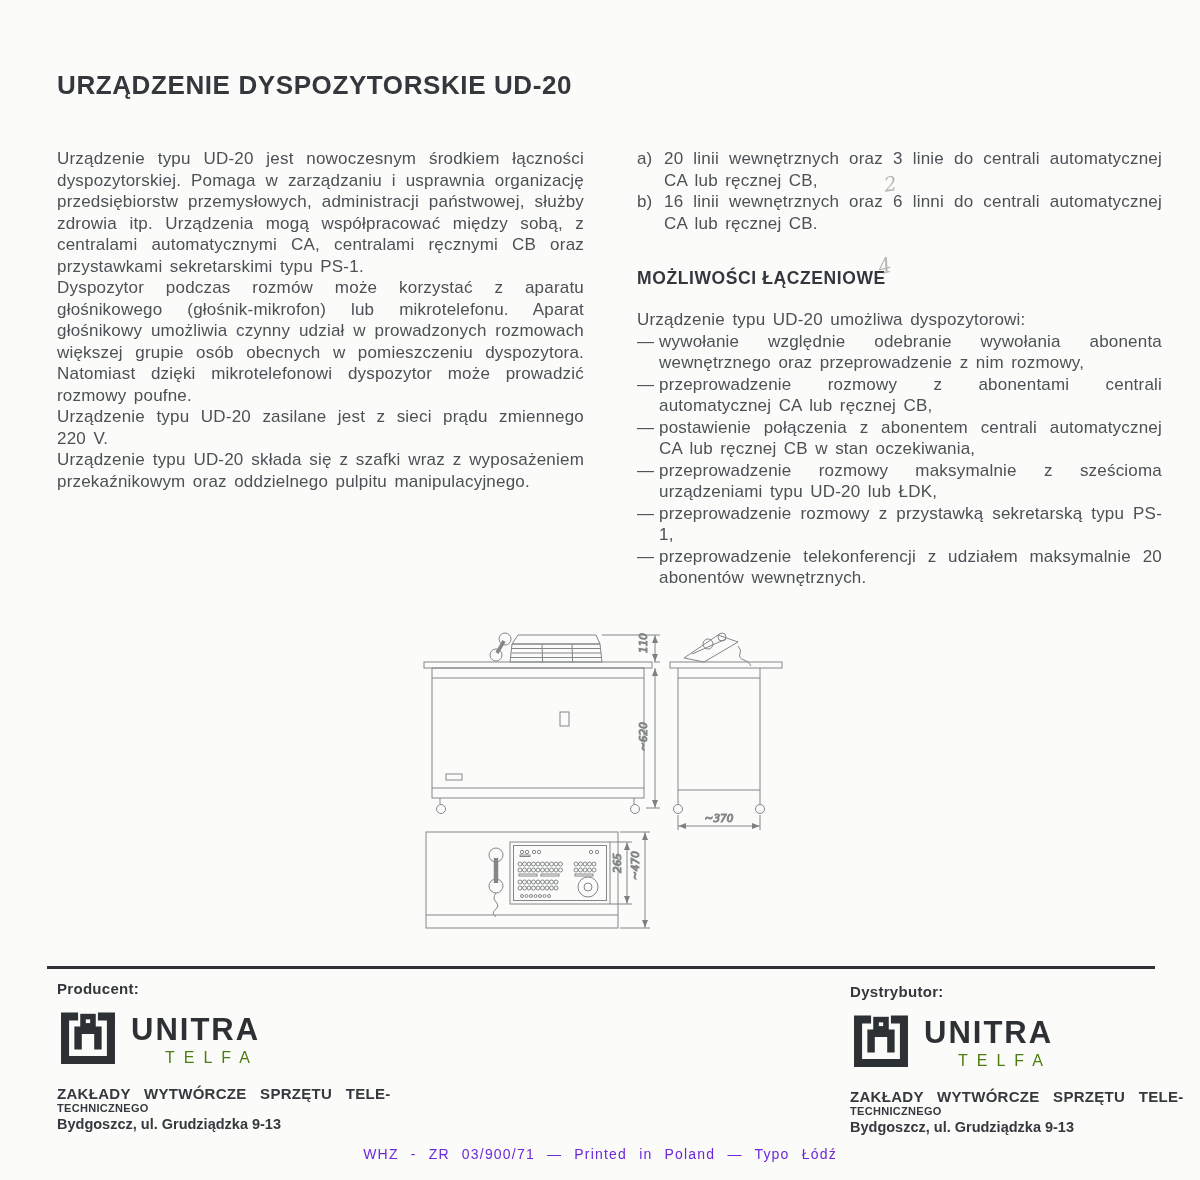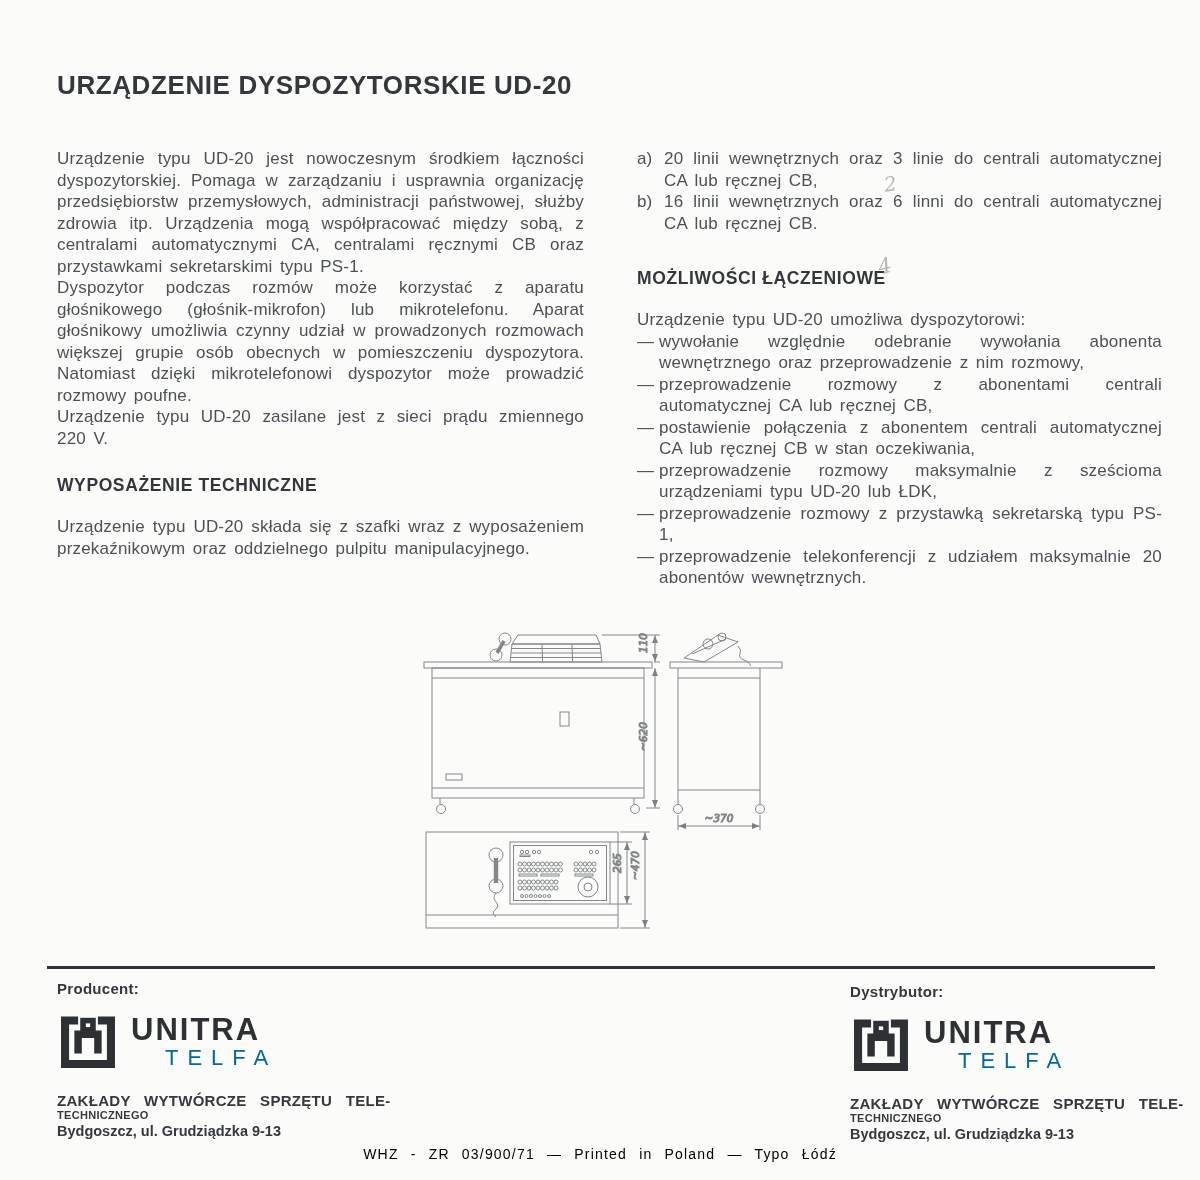--- a/index.html
+++ b/index.html
@@ -39,46 +39,45 @@
   .drawing{position:absolute;left:408px;top:622px;}
   .rule{position:absolute;left:47px;top:966px;width:1108px;height:3px;background:#303438;}
   .vendor{position:absolute;width:360px;}
   .vendor-producer{left:57px;top:980px;}
   .vendor-distributor{left:850px;top:983px;}
   .vendor-label{margin:0 0 14px 0;font-size:15px;font-weight:700;color:#34383c;letter-spacing:.3px;}
   .brand-row{display:flex;align-items:center;}
   .brand-logo{flex:0 0 62px;margin-right:12px;}
   .brand-text{padding-top:4px;}
   .brand-name{font-size:31px;font-weight:700;letter-spacing:2px;color:#2d3134;line-height:30px;}
-  .brand-sub{font-size:22px;font-weight:400;letter-spacing:9px;color:#0369a1;margin:2px 0 15px 34px;line-height:22px;}
+  .brand-sub{font-size:16px;font-weight:400;letter-spacing:9px;color:#4d7c0f;margin:2px 0 8px 34px;line-height:22px;}
   .company{margin-top:8px;font-weight:700;color:#35393d;}
   .company-line1{font-size:15px;letter-spacing:.3px;word-spacing:9px;}
   .company-line2{font-size:11px;letter-spacing:.3px;}
   .company-addr{font-size:14.5px;margin-top:2px;}
   .print-line{
     position:absolute;left:0;top:1146px;width:100%;text-align:center;
-    font-size:14px;color:#000000;letter-spacing:1.2px;word-spacing:7px;
+    font-size:14px;color:#6d28d9;letter-spacing:1.2px;word-spacing:7px;
   }
   svg text.dim{
     font-family:"DejaVu Sans",sans-serif;font-style:italic;
     font-size:10.5px;fill:#6b6f73;
   }
 </style>
 </head>
 <body>
 
 <div class="page">
 
   <h1 class="page-title">URZĄDZENIE DYSPOZYTORSKIE UD-20</h1>
 
   <div class="col col-left">
     <p>Urządzenie typu UD-20 jest nowoczesnym środkiem łączności dyspozytorskiej. Pomaga w zarządzaniu i usprawnia organizację przedsiębiorstw przemysłowych, administracji państwowej, służby zdrowia itp. Urządzenia mogą współpracować między sobą, z centralami automatycznymi CA, centralami ręcznymi CB oraz przystawkami sekretarskimi typu PS-1.</p>
     <p>Dyspozytor podczas rozmów może korzystać z aparatu głośnikowego (głośnik-mikrofon) lub mikrotelefonu. Aparat głośnikowy umożliwia czynny udział w prowadzonych rozmowach większej grupie osób obecnych w pomieszczeniu dyspozytora. Natomiast dzięki mikrotelefonowi dyspozytor może prowadzić rozmowy poufne.</p>
     <p>Urządzenie typu UD-20 zasilane jest z sieci prądu zmiennego 220 V.</p>
-    <div class="sec-heading">WYPOSAŻENIE TECHNICZNE</div>
     <p>Urządzenie typu UD-20 składa się z szafki wraz z wyposażeniem przekaźnikowym oraz oddzielnego pulpitu manipulacyjnego.</p>
   </div>
 
   <div class="col col-right">
     <div class="ver">
       <span class="ver-label">a)</span>
       <span class="ver-text">20 linii wewnętrznych oraz 3 linie do centrali automatycznej CA lub ręcznej CB,</span>
     </div>
     <div class="ver">
       <span class="ver-label">b)</span>

